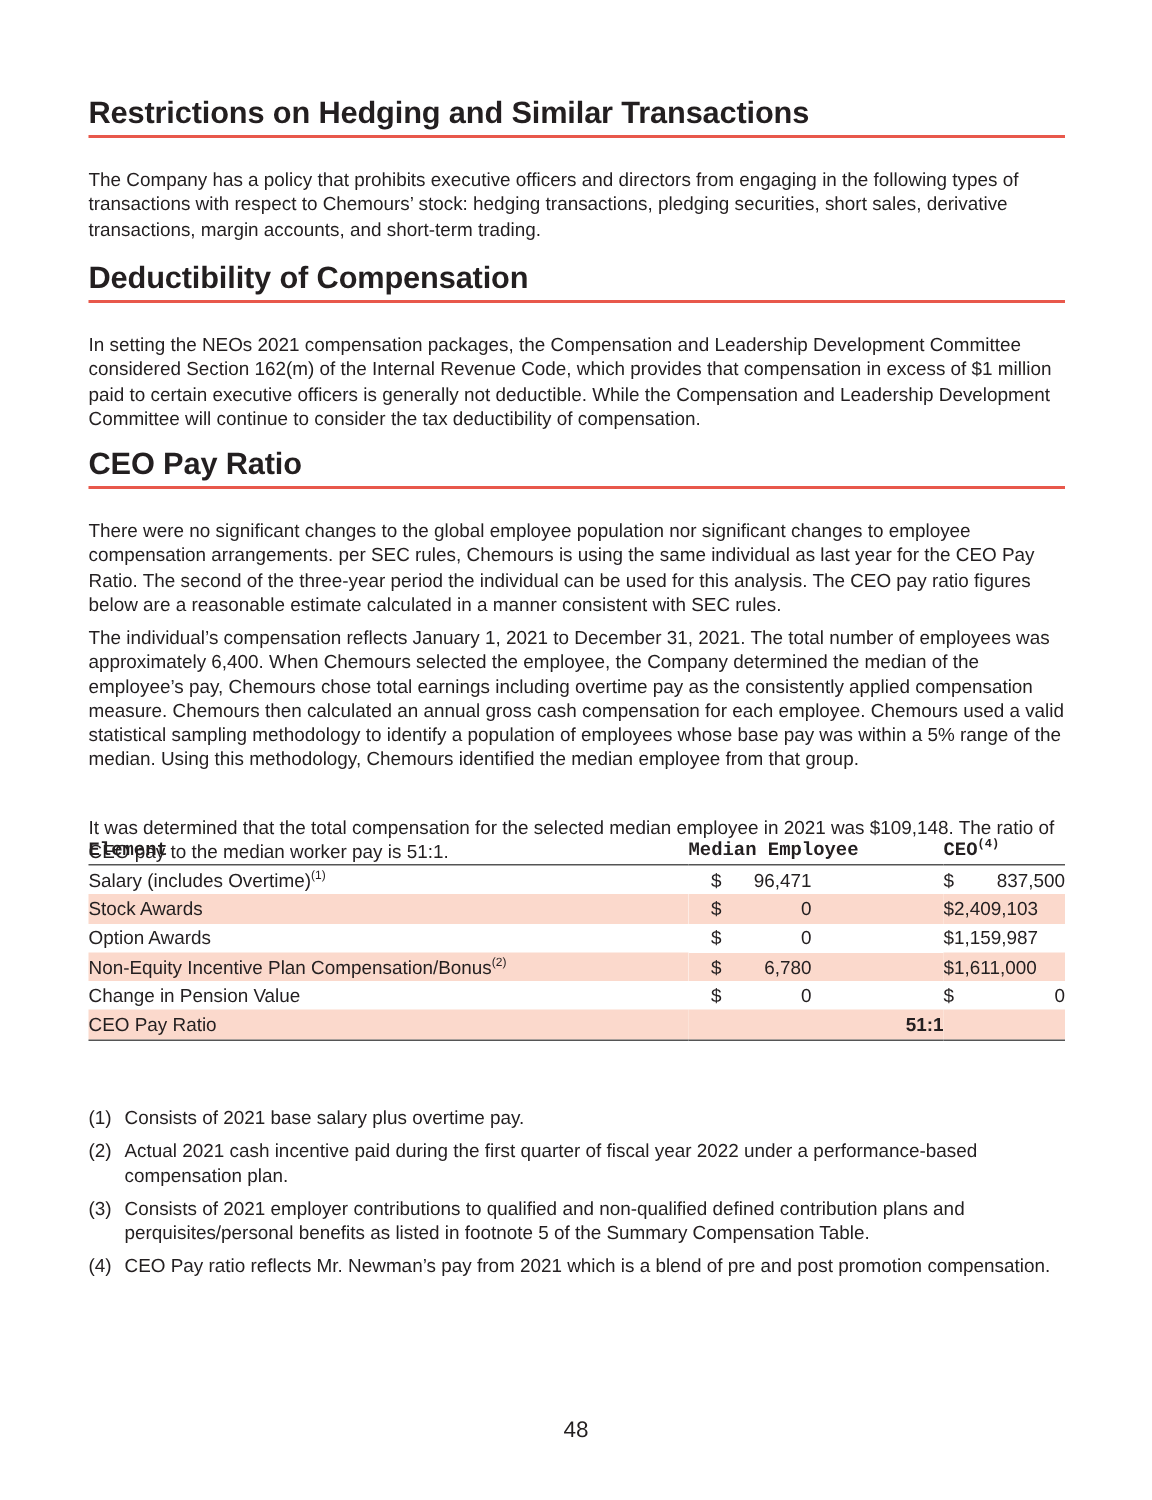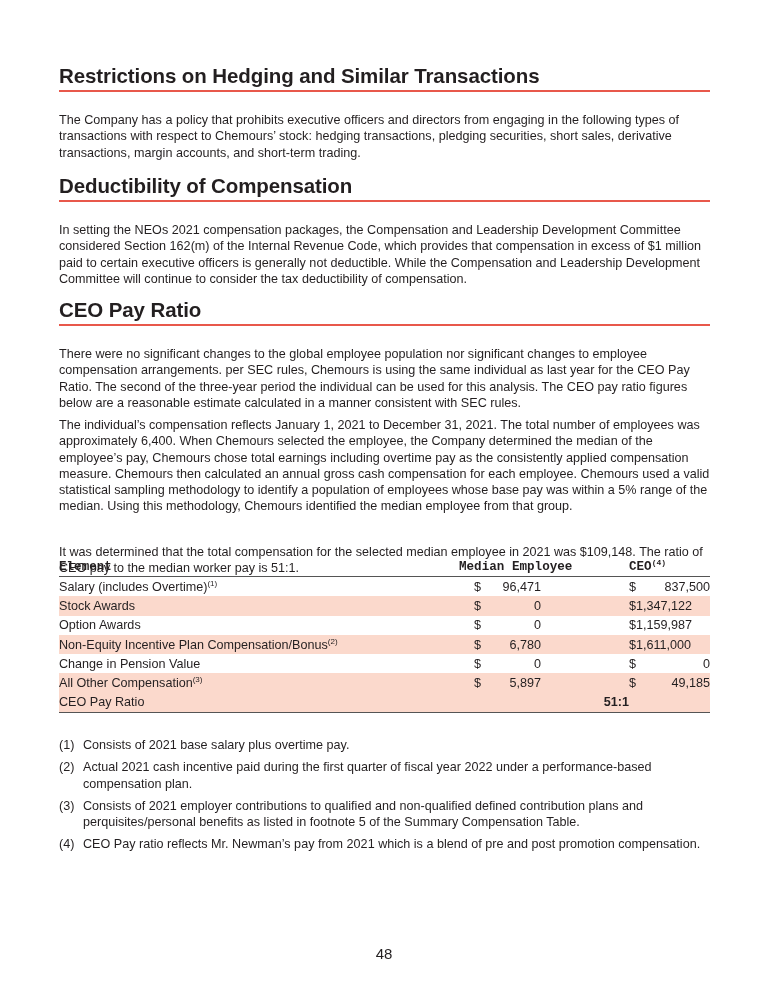--- a/index.html
+++ b/index.html
@@ -180,21 +180,21 @@
           <td class="col-element"><span>Stock Awards</span><sup></sup></td>
           <td class="col-median med-cell">
             <div class="money">
               <span>$</span>
               <span>0</span>
             </div>
           </td>
           <td class="col-ceo ceo-cell">
             <div class="money" style="justify-content: flex-start;">
               <span>$</span>
-              <span>1,347,122</span>
+              <span>2,409,103</span>
             </div>
           </td>
         </tr>
         <tr>
           <td class="col-element"><span>Option Awards</span><sup></sup></td>
           <td class="col-median med-cell">
             <div class="money">
               <span>$</span>
               <span>0</span>
             </div>
@@ -226,35 +226,20 @@
           <td class="col-median med-cell">
             <div class="money">
               <span>$</span>
               <span>0</span>
             </div>
           </td>
           <td class="col-ceo ceo-cell">
             <div class="money">
               <span>$</span>
               <span>0</span>
-            </div>
-          </td>
-        </tr>
-        <tr class="shaded">
-          <td class="col-element"><span>All Other Compensation</span><sup>(3)</sup></td>
-          <td class="col-median med-cell">
-            <div class="money">
-              <span>$</span>
-              <span>5,897</span>
-            </div>
-          </td>
-          <td class="col-ceo ceo-cell">
-            <div class="money">
-              <span>$</span>
-              <span>49,185</span>
             </div>
           </td>
         </tr>
         <tr class="shaded last">
           <td class="col-element">CEO Pay Ratio</td>
           <td class="col-median ratio">51:1</td>
           <td class="col-ceo"></td>
         </tr>
       </tbody>
   </table>

